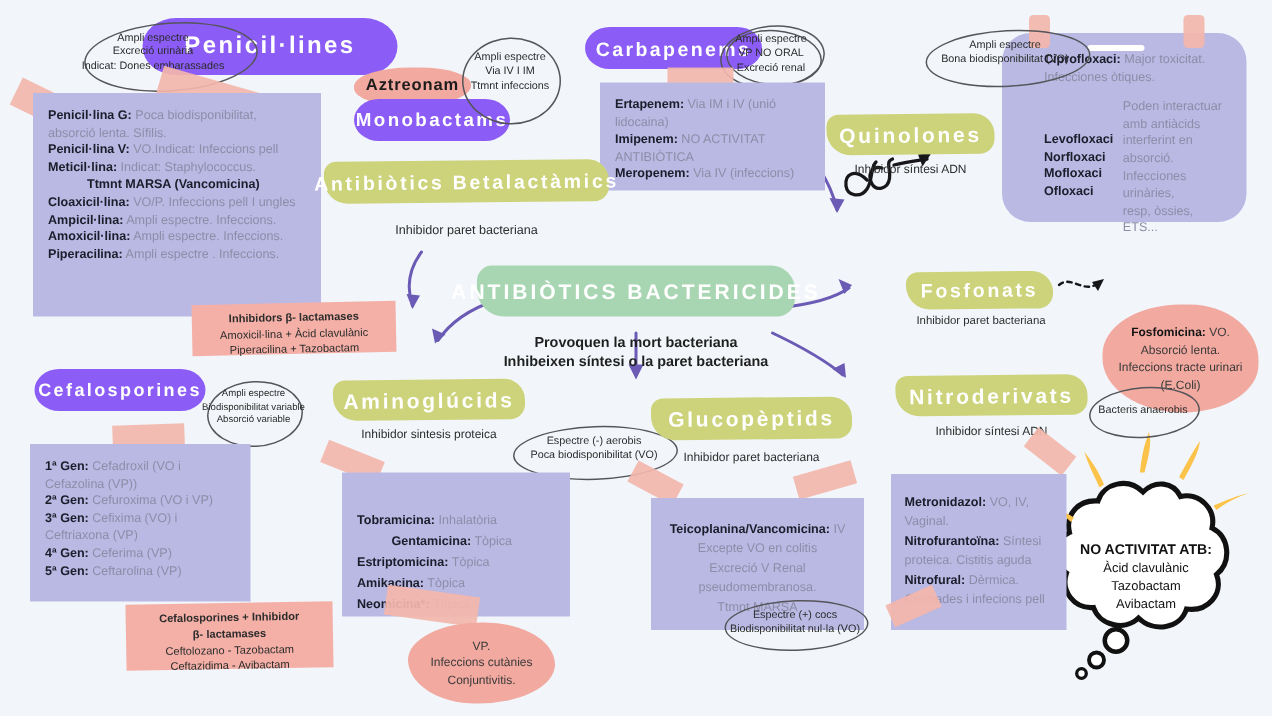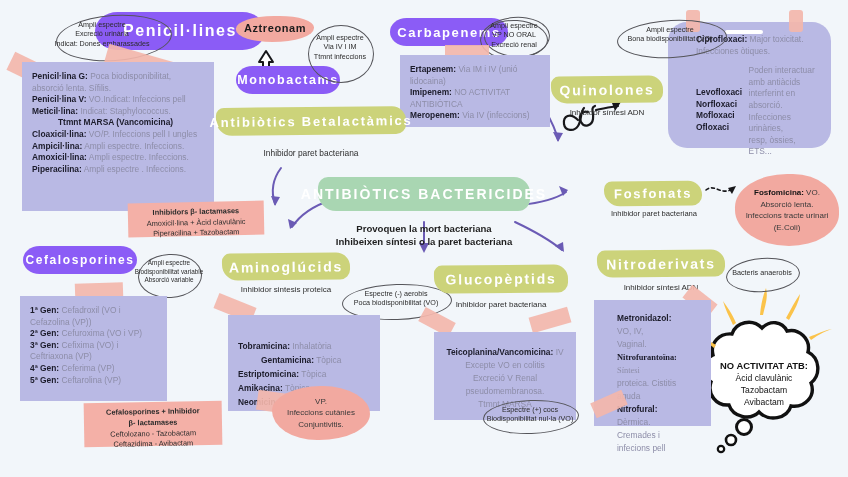--- a/index.html
+++ b/index.html
@@ -92,20 +92,21 @@
   }
 
   
   .blob{
     position:absolute;
     background:#f2a9a0;
     display:flex;align-items:center;justify-content:center;
     text-align:center;
     font-size:8px;line-height:11.5px;
     color:#3a3a3a;
+    margin-top:29px;
   }
   .blob b{color:#141414;}
 
   .sub{
     position:absolute;
     font-size:8.4px;
     color:#2d2d2d;
     text-align:center;
     white-space:nowrap;
   }
@@ -416,24 +417,24 @@
   </div>
   <div class="sub" style="left:592px;top:283px;width:138px;font-size:8px;">Inhibidor síntesi ADN</div>
 
   <div class="ellipse" style="left:726px;top:258px;width:72px;height:32px;transform:rotate(-4deg);"></div>
   <div class="annot" style="left:722px;top:268px;width:80px;">
     <div>Bacteris anaerobis</div>
   </div>
 
   <div class="tape" style="left:684px;top:293px;width:32px;height:16px;transform:rotate(38deg);"></div>
 
-  <div class="card" style="left:594px;top:300px;width:117px;height:126px;padding:12px 23px;">
+  <div class="card" style="left:594px;top:316px;width:117px;height:104px;padding:12px 9px;">
     <div style="line-height:13px;"><b>Metronidazol:</b> <span class="grey">VO, IV,</span></div>
     <div style="line-height:13px;"><span class="grey">Vaginal.</span></div>
-    <div style="line-height:13px;font-family:Liberation Serif, serif;"><b>Nitrofurantoïna:</b> <span class="grey">Síntesi</span></div>
+    <div style="line-height:13px;"><b>Nitrofurantoïna:</b> <span class="grey">Síntesi</span></div>
     <div style="line-height:13px;"><span class="grey">proteica. Cistitis aguda</span></div>
     <div style="line-height:13px;"><b>Nitrofural:</b> <span class="grey">Dèrmica.</span></div>
     <div style="line-height:13px;"><span class="grey">Cremades i infecions pell</span></div>
   </div>
   <div class="tape" style="left:592px;top:396px;width:34px;height:16px;transform:rotate(-24deg);"></div>
 
   <div class="cloudtext" style="left:712px;top:360px;width:104px;">
     <div class="t">NO ACTIVITAT ATB:</div>
     <div>Àcid clavulànic</div>
     <div>Tazobactam</div>

